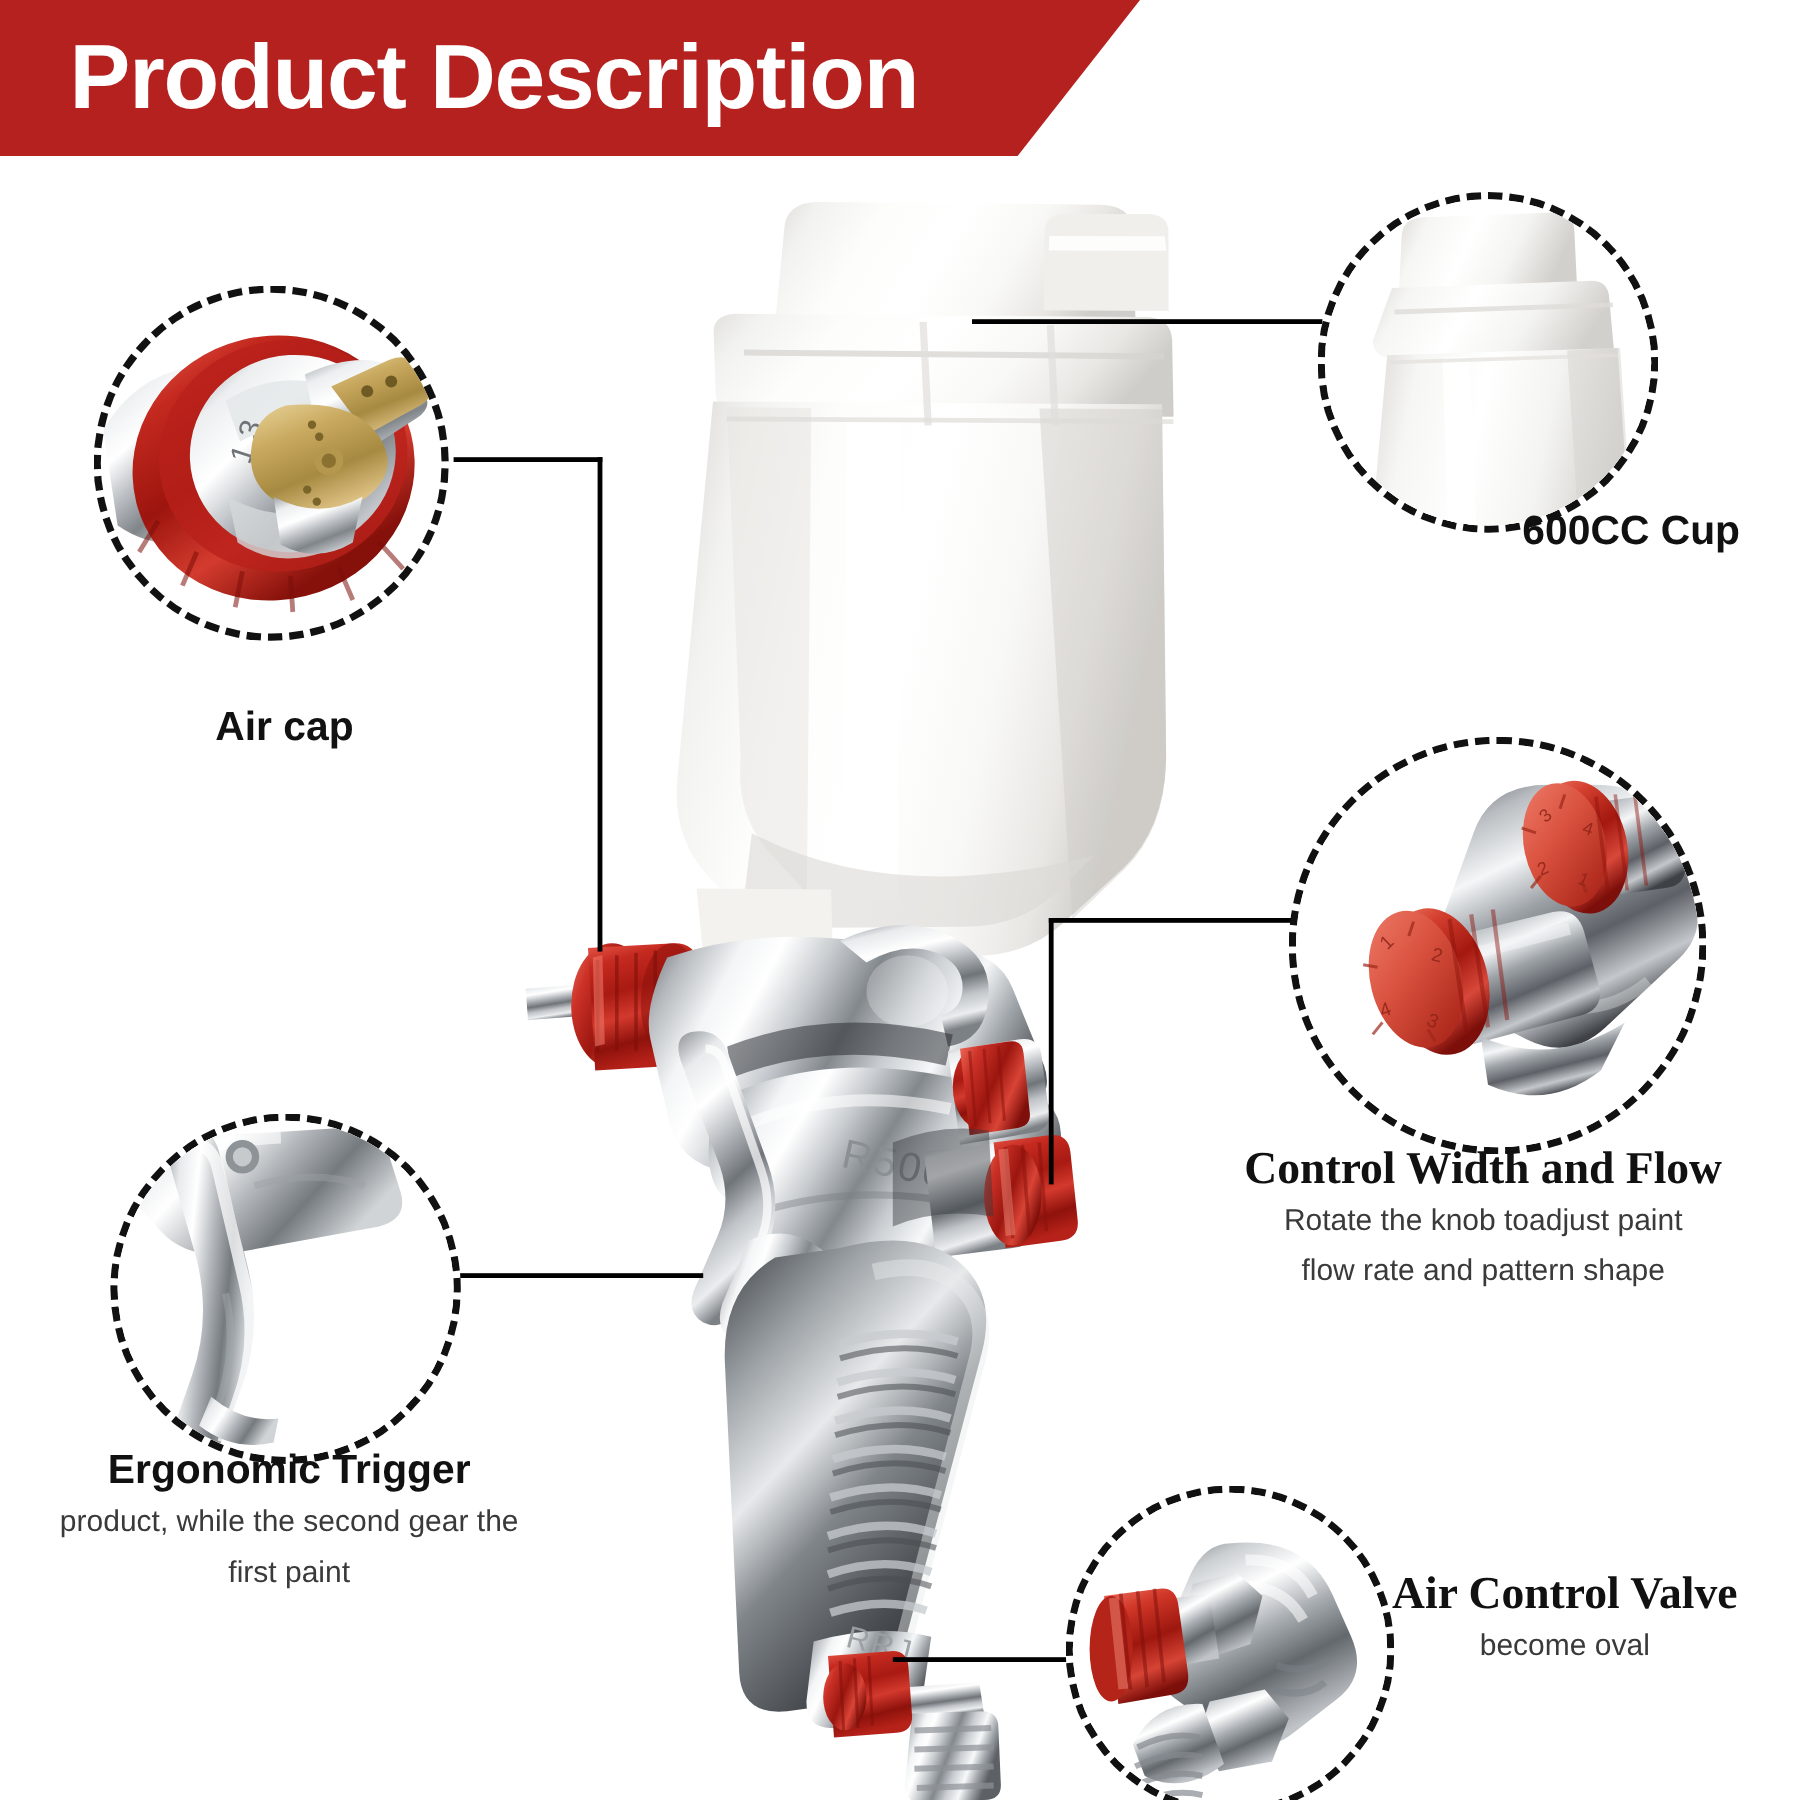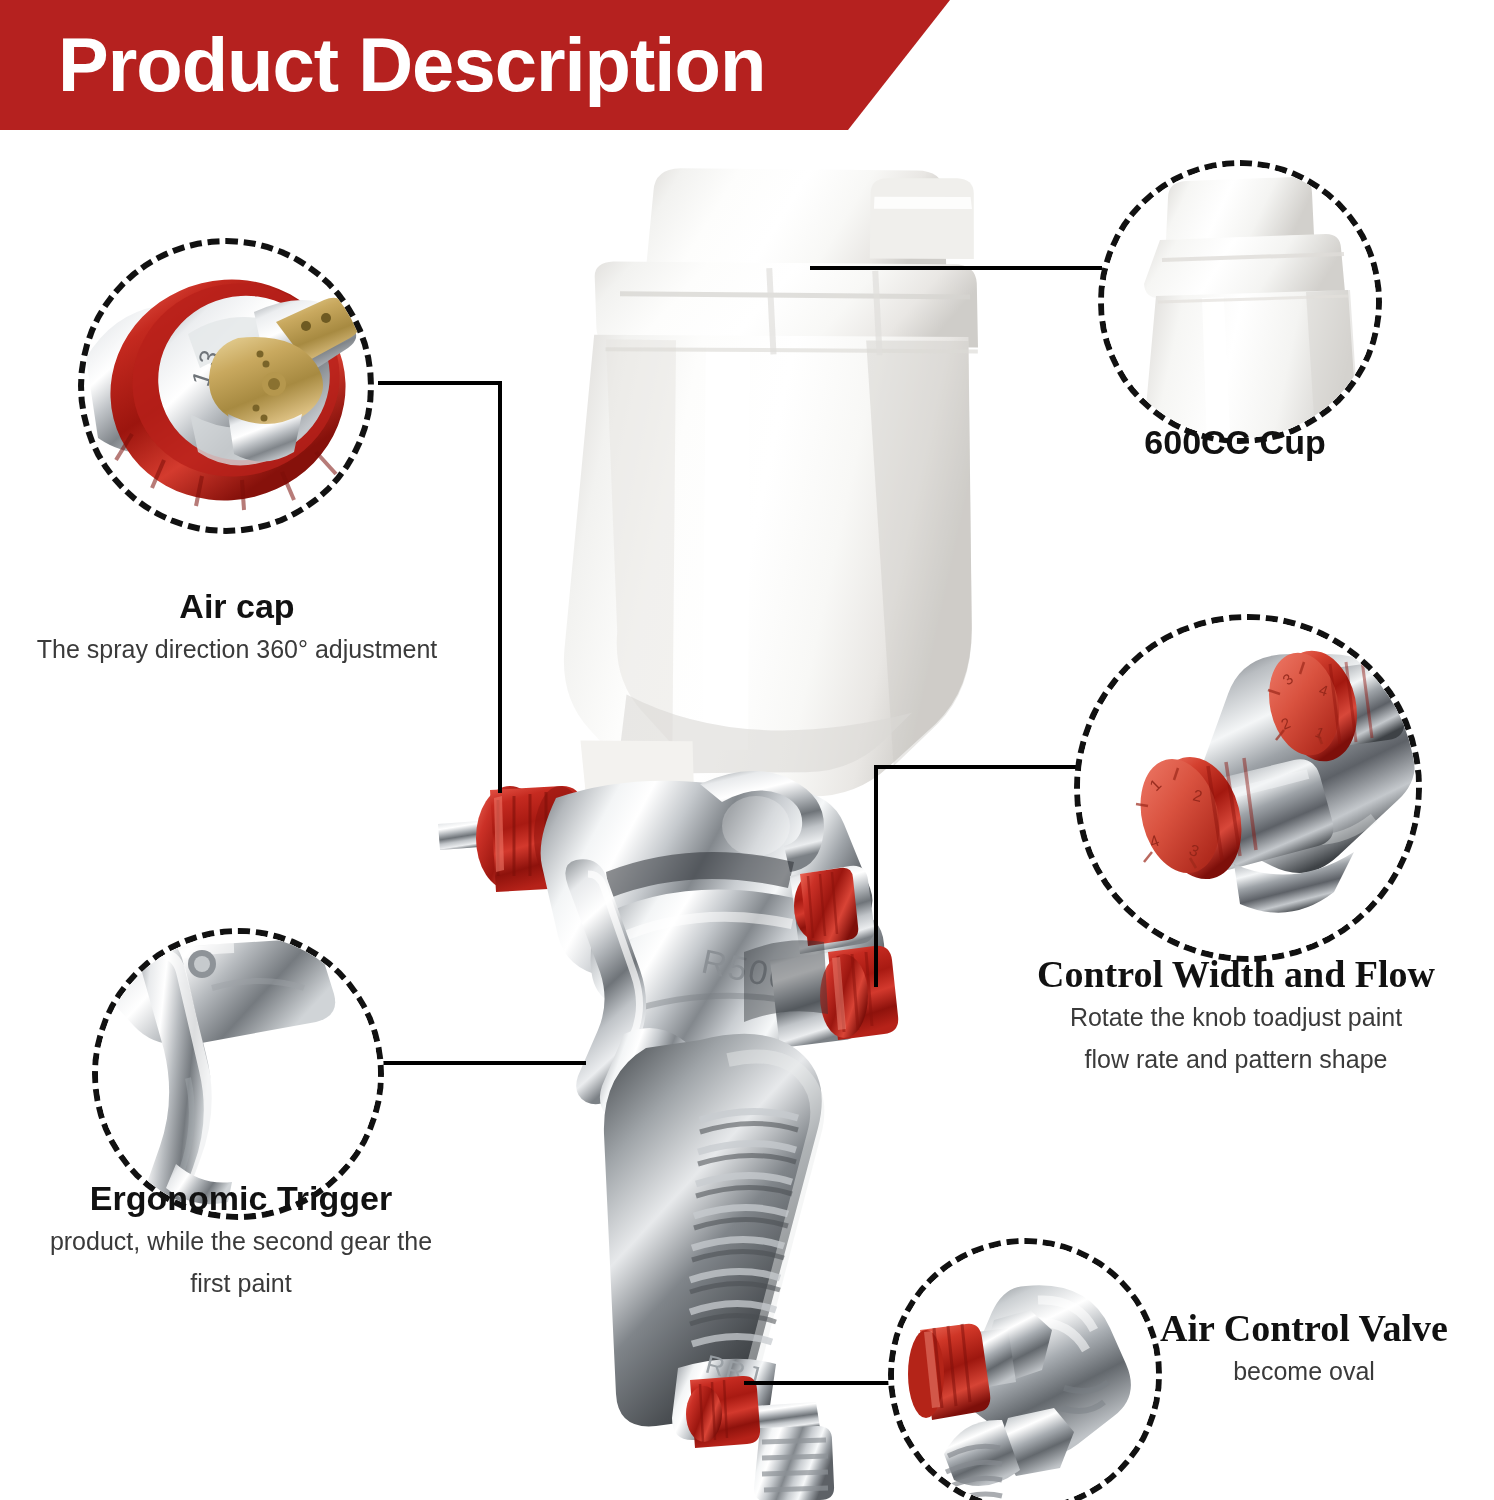--- a/index.html
+++ b/index.html
@@ -554,28 +554,27 @@
           <path d="M58 234 q30 -14 56 -8"></path>
           <path d="M58 250 q30 -14 56 -8"></path>
           <path d="M62 264 q28 -12 52 -6"></path>
         </g>
       </svg>
     </div>
   </div>
 
   <div class="callout center" style="left:12px;top:584px;width:450px;">
     <div class="c-title">Air cap</div>
-    <div class="c-desc">The spray direction 360° adjustment</div>
-  </div>
-
-  <div class="callout center" style="left:1020px;top:420px;width:430px;">
+  </div>
+
+  <div class="callout center" style="left:1020px;top:420px;width:430px;text-align:right;">
     <div class="c-title">600CC Cup</div>
   </div>
 
-  <div class="callout center" style="left:16px;top:1176px;width:450px;">
+  <div class="callout center" style="left:16px;top:1203px;width:450px;">
     <div class="c-title">Ergonomic Trigger</div>
     <div class="c-desc">product, while the second gear the</div>
     <div class="c-desc">first paint</div>
   </div>
 
   <div class="callout center bigtitle" style="left:986px;top:952px;width:500px;">
     <div class="c-title">Control Width and Flow</div>
     <div class="c-desc">Rotate the knob toadjust paint</div>
     <div class="c-desc">flow rate and pattern shape</div>
   </div>

